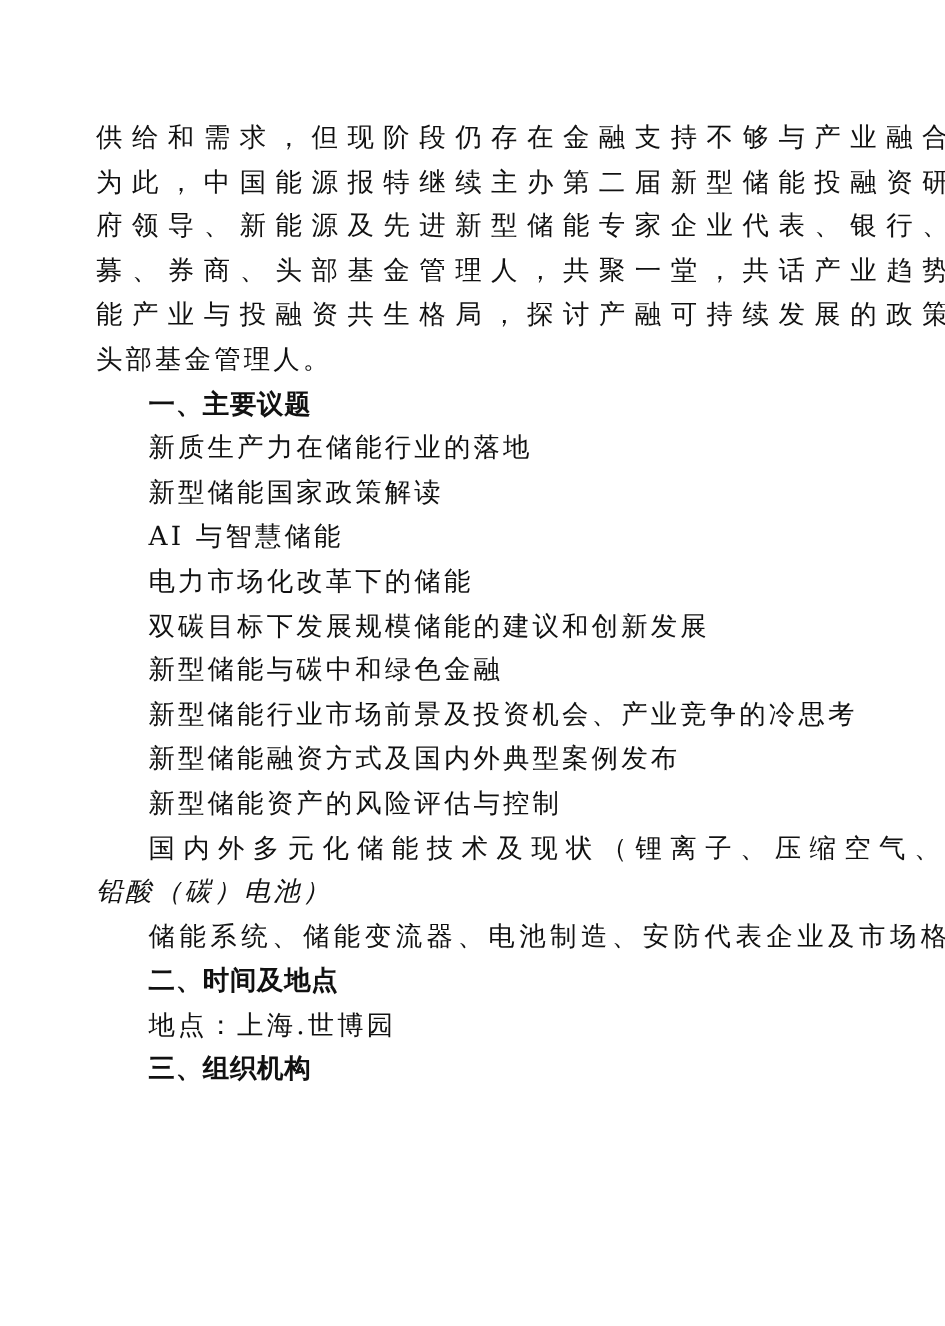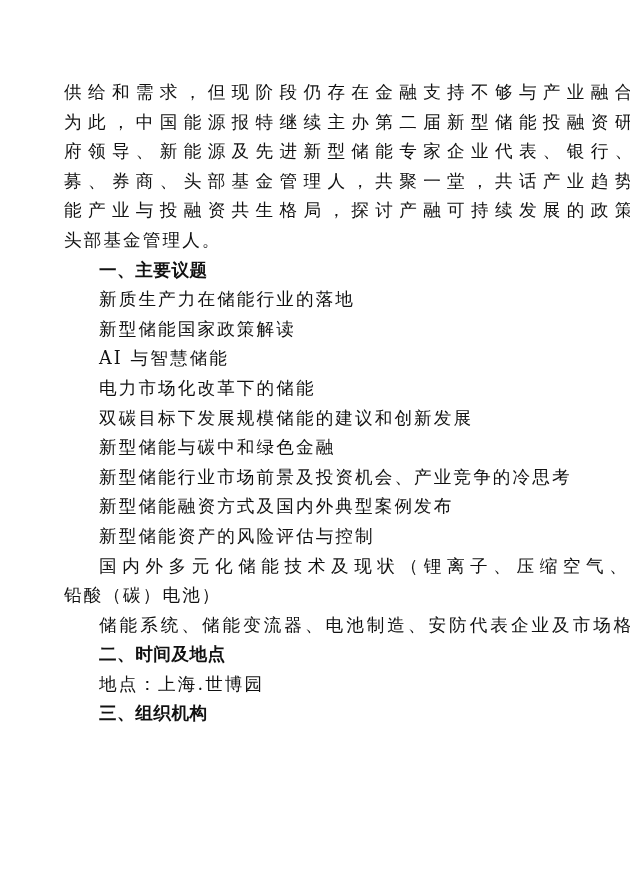--- a/index.html
+++ b/index.html
@@ -45,20 +45,21 @@
     }
     .wrap-line {
       letter-spacing: 5.6px;
     }
     .wide {
       letter-spacing: 3.0px;
     }
     .cont {
       padding-left: 0;
       letter-spacing: 2.1px;
+      font-style: italic;
     }
   </style>
 </head>
 <body>
 
 <div class="page">
 
   <div class="intro">
     <div class="line">供给和需求，但现阶段仍存在金融支持不够与产业融合不够的情况。</div>
     <div class="line">为此，中国能源报特继续主办第二届新型储能投融资研讨会，邀请政</div>

